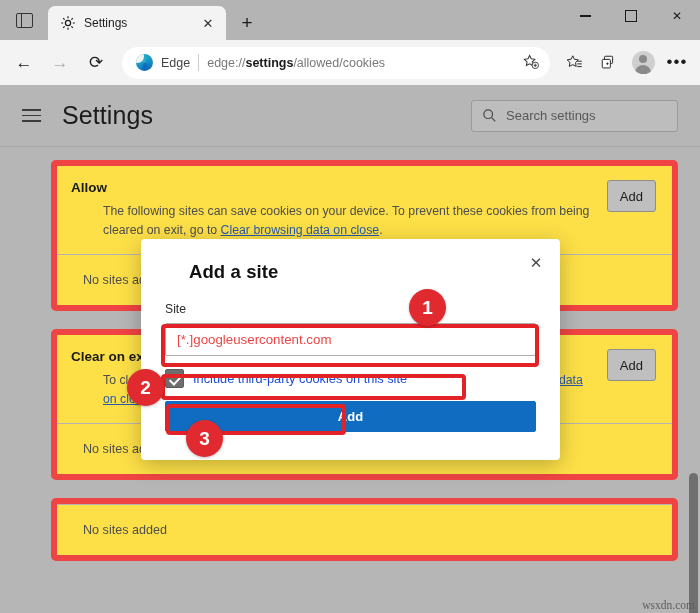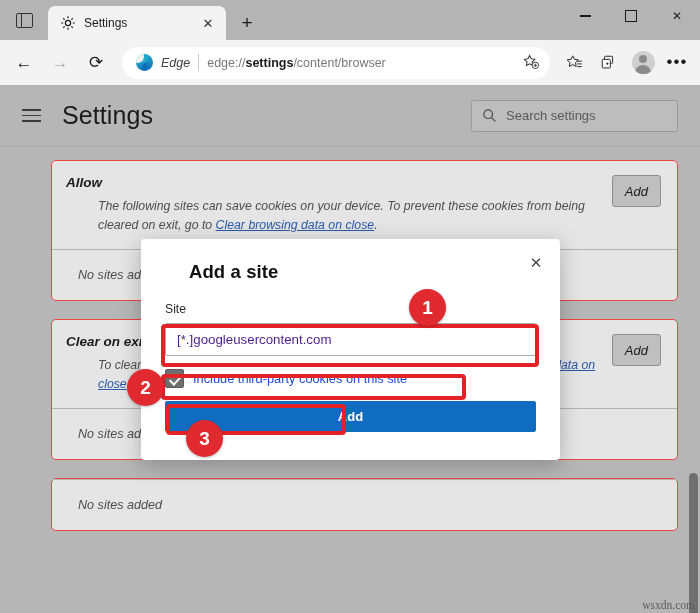--- a/index.html
+++ b/index.html
@@ -135,21 +135,21 @@
     overflow: hidden;
   }
   .edge-logo::after {
     content: "";
     position: absolute;
     width: 13px; height: 13px;
     border-radius: 50%;
     background: #f3f3f3;
     left: -5px; top: -4px;
   }
-  .omni-brand { font-size: 12.5px; color: #444; font-style: italic; }
+  .omni-brand { font-size: 12.5px; color: #444; }
   .omni-sep { width: 1px; height: 17px; background: #ccc; }
   .omni-url {
     flex: 1;
     font-size: 12.5px;
     color: #797979;
     white-space: nowrap;
     overflow: hidden;
   }
   .omni-url b { color: #1b1b1b; font-weight: 700; }
   .omni-fav {
@@ -230,25 +230,24 @@
   .search-ph { font-size: 13px; color: #585858; text-align: right; }
 
   .content {
     position: absolute;
     top: 63px; left: 0; right: 0; bottom: 0;
     padding: 12px 22px 0 51px;
     overflow: hidden;
   }
 
   .card {
-    background: #e5e5e5;
-    border: 1px solid #ef4444;
+    background: #fde047;
+    border: 6px solid #ef4444;
     border-radius: 5px;
     margin-bottom: 18px;
-    font-style: italic;
   }
   .card-head {
     padding: 14px 16px 14px 14px;
     display: flex;
     align-items: flex-start;
     gap: 10px;
   }
   .card-head-text { flex: 1; }
   .card-title {
     font-size: 13.5px;
@@ -314,21 +313,21 @@
     color: #2b2b2b;
     margin-bottom: 7px;
   }
   .site-input {
     width: 100%;
     height: 33px;
     border: 1px solid #adadad;
     border-radius: 2px;
     background: #fff;
     font-size: 13.3px;
-    color: #4c1d95;
+    color: #ef4444;
     padding: 0 11px;
     display: flex;
     align-items: center;
     font-family: "Liberation Sans", sans-serif;
   }
   .check-row {
     display: flex;
     align-items: center;
     gap: 9px;
     margin-top: 13px;
@@ -452,21 +451,21 @@
 
   <div class="toolbar">
     <div class="nav-btn">←</div>
     <div class="nav-btn disabled">→</div>
     <div class="nav-btn">⟳</div>
 
     <div class="omnibox">
       <span class="edge-logo"></span>
       <span class="omni-brand">Edge</span>
       <span class="omni-sep"></span>
-      <span class="omni-url"><span>edge://</span><b>settings</b><span>/content/browser</span></span>
+      <span class="omni-url"><span>edge://</span><b>settings</b><span>/allowed/cookies</span></span>
       <span class="omni-fav">
         <svg viewBox="0 0 18 18" width="17" height="17">
           <path d="M7 1.6l1.7 3.5 3.8.5-2.8 2.7.7 3.8L7 10.3l-3.4 1.8.7-3.8L1.5 5.6l3.8-.5z" fill="none" stroke="#3a3a3a" stroke-width="1.1"></path>
           <circle cx="13" cy="12" r="3.4" fill="#fff" stroke="#3a3a3a" stroke-width="1"></circle>
           <path d="M13 10.2v3.6M11.2 12h3.6" stroke="#3a3a3a" stroke-width="1"></path>
         </svg>
       </span>
     </div>
 
     <div class="tb-icon">

